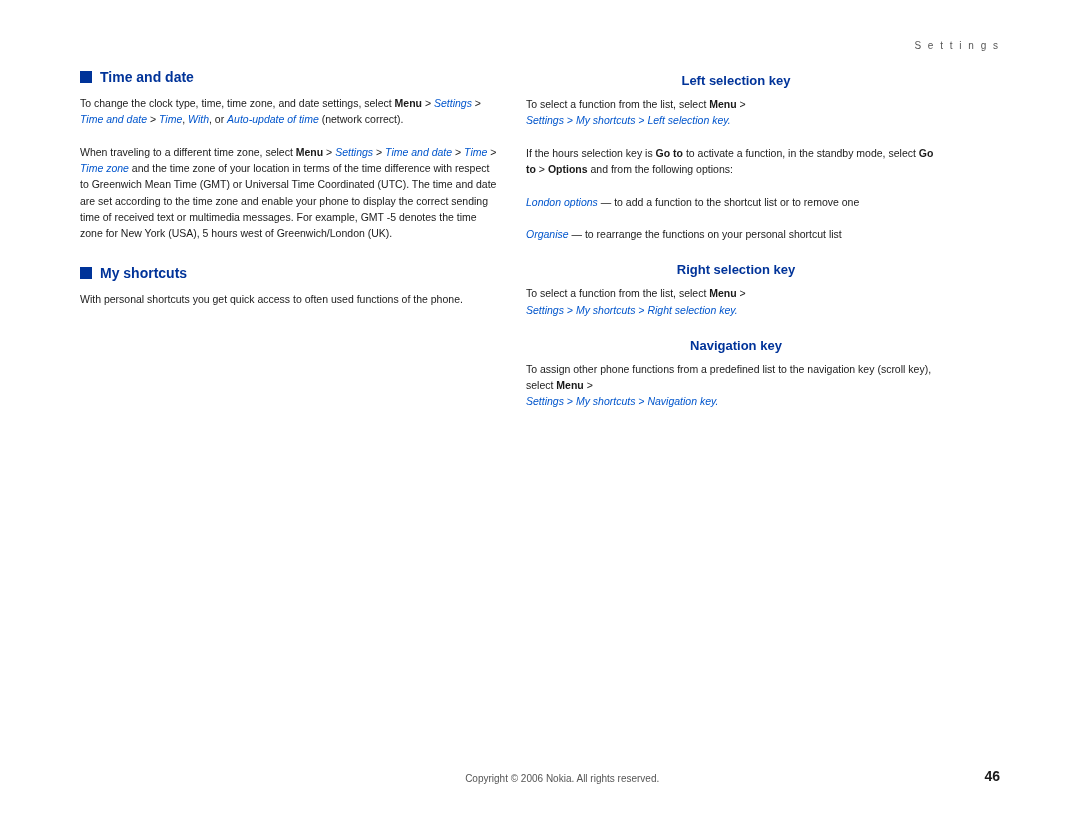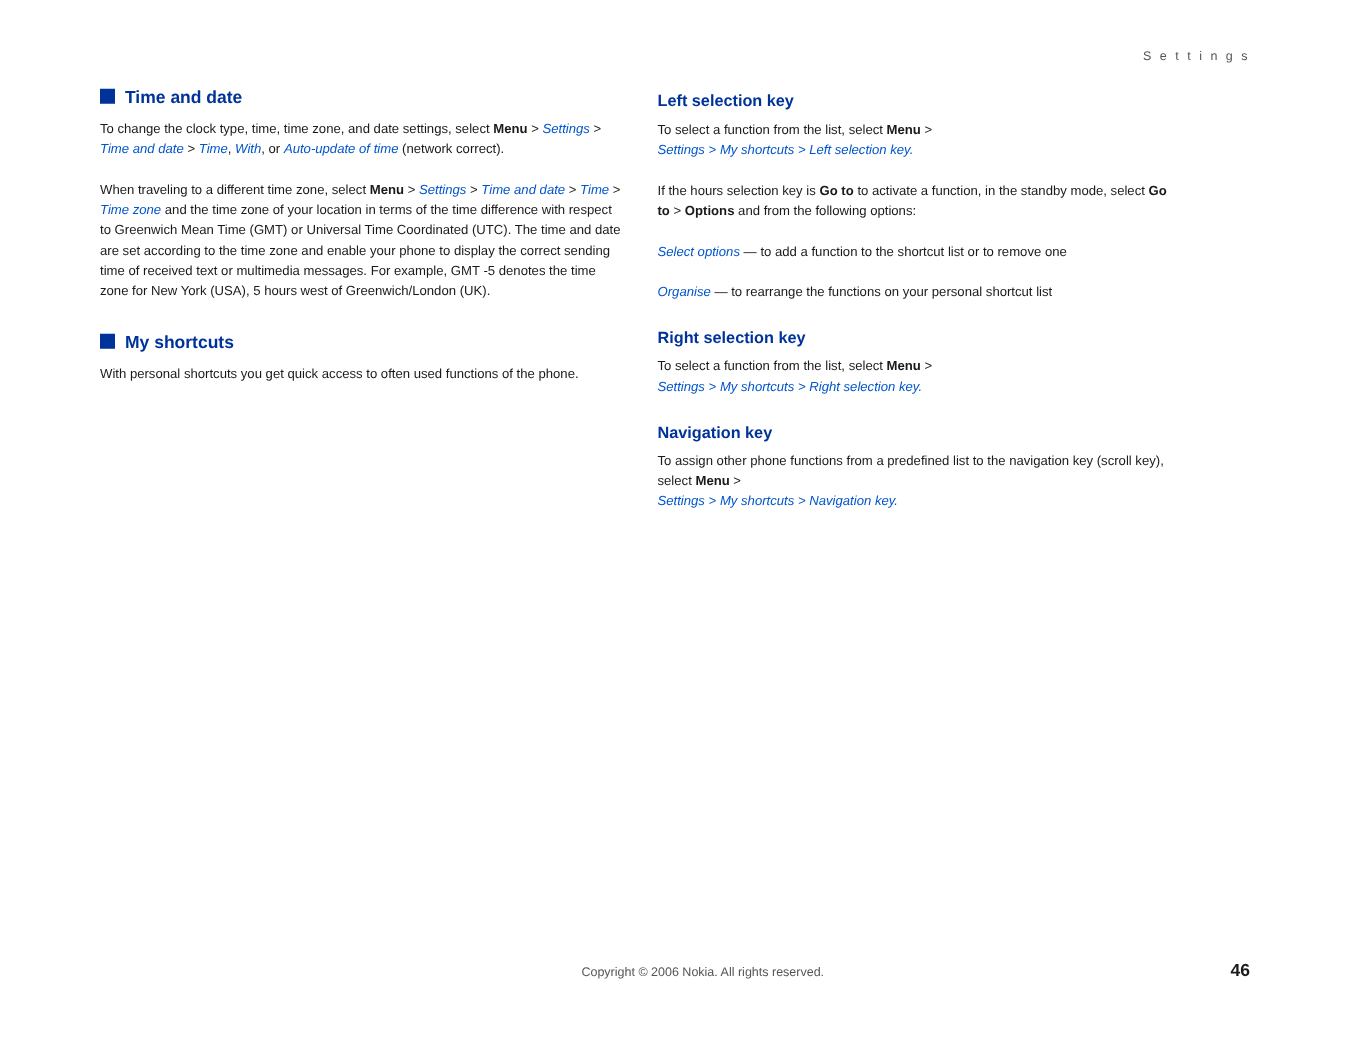--- a/index.html
+++ b/index.html
@@ -86,20 +86,21 @@
     .bold {
       font-weight: bold;
     }
 
     .right-section-title {
       font-size: 13px;
       font-weight: bold;
       color: #003399;
       margin-bottom: 8px;
       margin-top: 4px;
+      text-align: center;
     }
 
     .right-section-body {
       font-size: 10.5px;
       line-height: 1.55;
       color: #1a1a1a;
       margin-bottom: 20px;
     }
 
     .right-section-body a, .right-section-body .link {
@@ -166,21 +167,21 @@
 
     <div class="right-column">
 
       <div class="right-section-title">Left selection key</div>
       <div class="right-section-body">
         <span>To select a function from the list, select </span><span class="bold">Menu</span><span> &gt; </span><br>
         <a class="link">Settings &gt; My shortcuts &gt; Left selection key.</a>
         <br><br>
         <span>If the hours selection key is </span><span class="bold">Go to</span><span> to activate a function, in the standby mode, select </span><span class="bold">Go to</span><span> &gt; </span><span class="bold">Options</span><span> and from the following options:</span>
         <br><br>
-        <a class="link">Select options</a><span> — to add a function to the shortcut list or to remove one</span>
+        <a class="link">London options</a><span> — to add a function to the shortcut list or to remove one</span>
         <br><br>
         <a class="link">Organise</a><span> — to rearrange the functions on your personal shortcut list</span>
       </div>
 
       <div class="right-section-title">Right selection key</div>
       <div class="right-section-body">
         <span>To select a function from the list, select </span><span class="bold">Menu</span><span> &gt; </span><br>
         <a class="link">Settings &gt; My shortcuts &gt; Right selection key.</a>
       </div>
 

